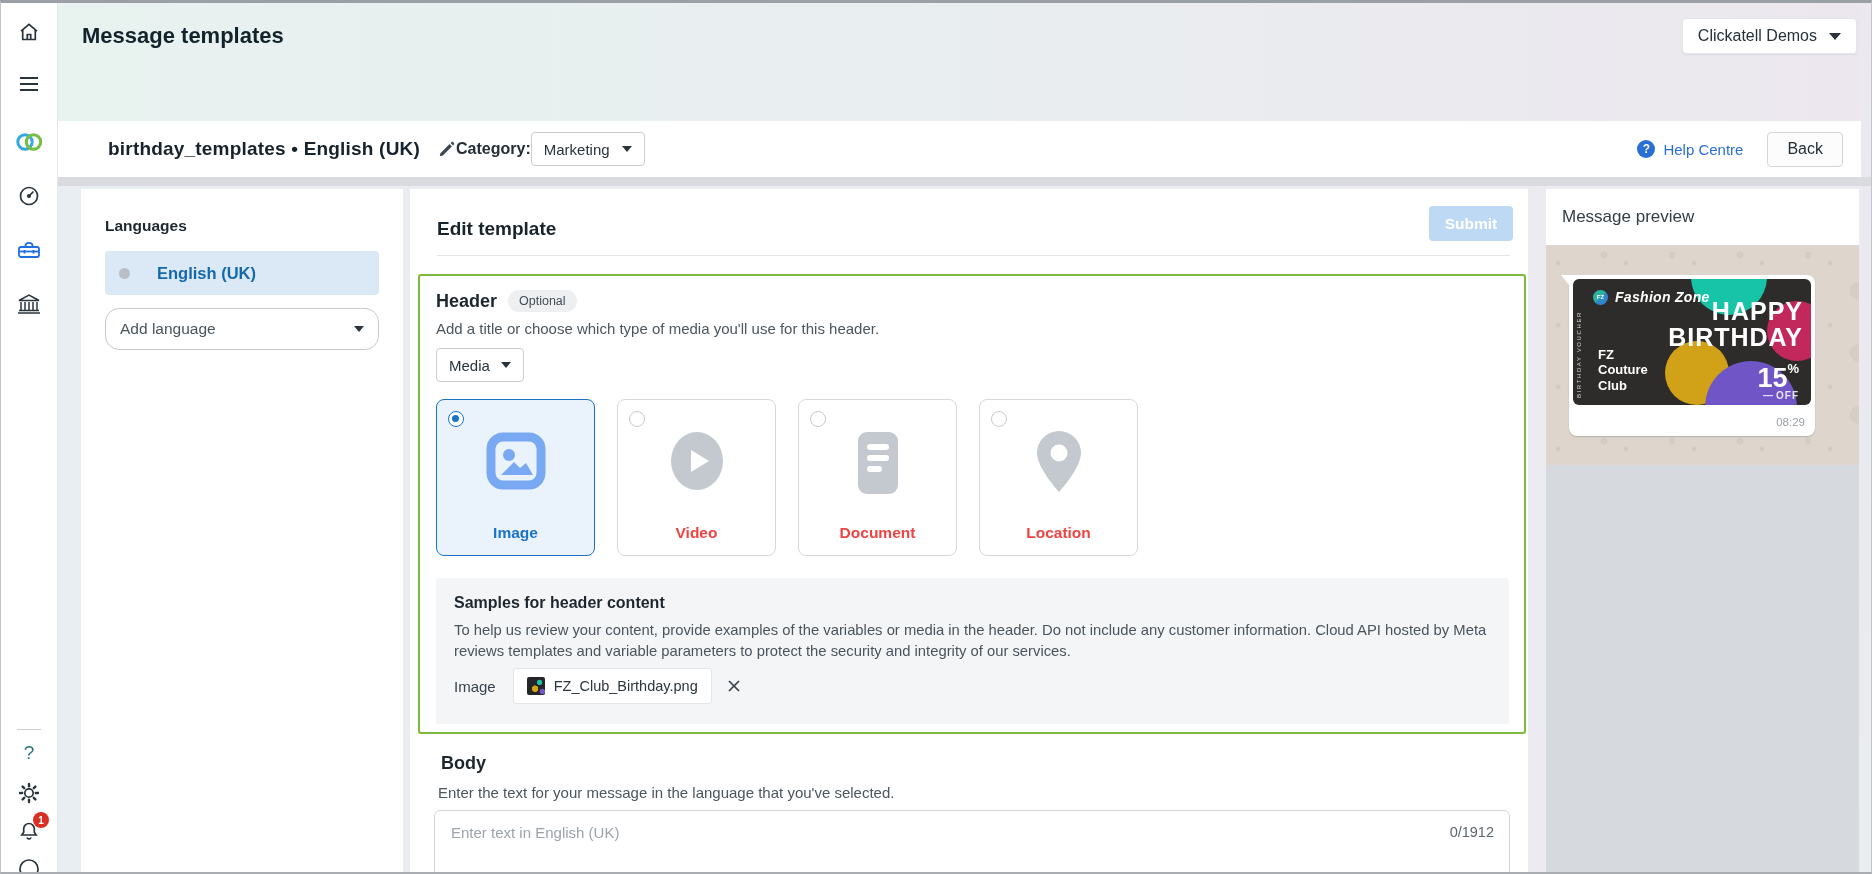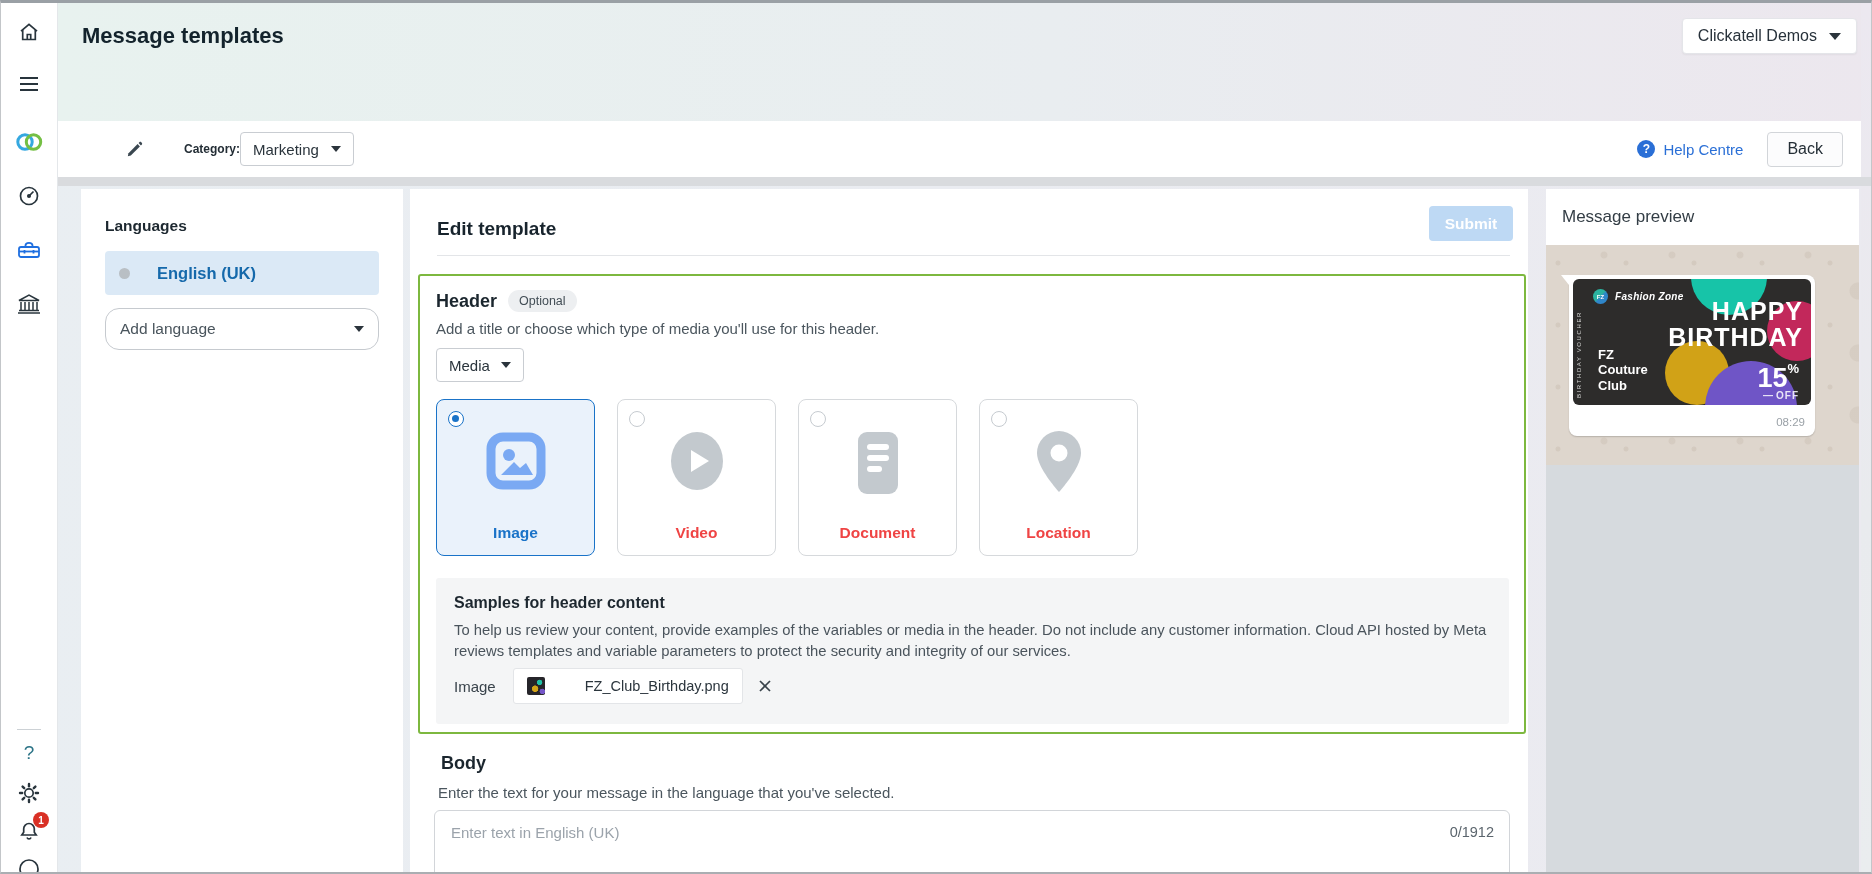--- a/index.html
+++ b/index.html
@@ -33,21 +33,21 @@
     border-radius:4px; box-shadow:0 1px 2px rgba(0,0,0,.05); display:flex; align-items:center; gap:12px;
     padding:0 15px; font-size:16px; color:#27313a; cursor:pointer; }
   .caret { width:0; height:0; border-left:6px solid transparent; border-right:6px solid transparent; border-top:7px solid #2b343c; }
   .caret.sm { border-left-width:5px; border-right-width:5px; border-top-width:6px; }
 
   
   .toolbar { position:absolute; left:57px; right:10px; top:118px; height:56px; background:#fff;
     display:flex; align-items:center; padding:0 18px 0 50px; z-index:5; }
   .tpl-name { font-size:19px; font-weight:bold; color:#17232c; letter-spacing:.2px; }
   .pencil { margin-left:18px; cursor:pointer; }
-  .cat-label { margin-left:40px; font-size:12px; font-weight:bold; color:#232d35; }
+  .cat-label { font-size:16px; font-weight:bold; color:#232d35; }
   .select-box { height:34px; border:1px solid #c9cdd2; border-radius:4px; background:#fff;
     display:flex; align-items:center; gap:12px; padding:0 12px; font-size:15px; color:#2a343c; cursor:pointer; }
   .tb-spacer { flex:1; }
   .help-centre { display:flex; align-items:center; gap:8px; color:#2a6fd6; font-size:15px; cursor:pointer; margin-right:24px; }
   .help-circ { width:18px; height:18px; border-radius:50%; background:#2a6fd6; color:#fff; font-size:12px; font-weight:bold;
     display:flex; align-items:center; justify-content:center; }
   .back-btn { height:35px; padding:0 19px; background:#fcfcfd; border:1px solid #d2d5d9; border-radius:4px;
     font-size:16px; color:#242e36; cursor:pointer; font-family:inherit; }
   .toolbar-shadow { position:absolute; left:57px; right:0; top:174px; height:9px; background:#d9dbde; z-index:4; }
 
@@ -91,21 +91,21 @@
   .samples-title { position:absolute; left:18px; top:16px; font-size:16px; font-weight:bold; color:#1d272f; }
   .samples-desc { position:absolute; left:18px; right:20px; top:42px; font-size:14.8px; line-height:1.42; color:#4a545c; }
   .file-row { position:absolute; left:18px; top:90px; display:flex; align-items:center; }
   .file-type { font-size:15px; color:#39434b; }
   .file-chip { margin-left:17px; height:36px; background:#fff; border:1px solid #e3e5e8; border-radius:3px;
     display:flex; align-items:center; gap:9px; padding:0 13px; cursor:pointer; }
   .thumb { width:18px; height:18px; border-radius:2px; background:#26252a;
     background-image:radial-gradient(circle at 70% 30%,#1fc0a5 0 2.5px,transparent 3px),
                      radial-gradient(circle at 45% 65%,#d4a417 0 3px,transparent 3.5px),
                      radial-gradient(circle at 85% 80%,#7456c8 0 2.5px,transparent 3px); }
-  .file-name { font-size:14.5px; color:#2b353d;margin-left:31px; }
+  .file-name { font-size:14.5px; color:#2b353d; }
   .remove-x { margin-left:14px; cursor:pointer; }
 
   .body-title { position:absolute; left:31px; top:564px; font-size:18px; font-weight:bold; color:#1b262e; }
   .body-desc { position:absolute; left:28px; top:595px; font-size:15px; color:#4b565e; }
   .body-input-wrap { position:absolute; left:24px; right:18px; top:621px; height:92px; border:1px solid #d2d5d9; border-radius:6px; background:#fff; }
   .body-input-wrap textarea { width:100%; height:100%; border:none; outline:none; resize:none; font-family:inherit;
     font-size:15px; color:#2a343c; padding:13px 80px 10px 16px; background:transparent; }
   .body-input-wrap textarea::placeholder { color:#9ba3ab; }
   .char-count { position:absolute; right:15px; top:13px; font-size:14.5px; color:#5b656d; }
 
@@ -124,21 +124,21 @@
     border-top:10px solid #fff; border-left:8px solid transparent; }
   .preview-img { position:absolute; left:4px; right:4px; top:4px; height:126px; background:#2d2c2b; border-radius:6px; overflow:hidden; }
   .pc { position:absolute; border-radius:50%; }
   .pc-teal { width:76px; height:76px; background:#17c4a8; left:118px; top:-40px; }
   .pc-red  { width:60px; height:60px; background:#c2285b; right:-16px; top:22px; }
   .pc-gold { width:64px; height:64px; background:#d1a217; left:92px; top:62px; }
   .pc-purple { width:92px; height:92px; background:#6f55c6; right:14px; bottom:-48px; }
   .brand-row { position:absolute; left:20px; top:10px; display:flex; align-items:center; gap:7px; z-index:3; }
   .brand-logo { width:15px; height:15px; border-radius:50%; background:linear-gradient(135deg,#2bb3a0 45%,#2f86c9 55%);
     display:flex; align-items:center; justify-content:center; color:#fff; font-size:6px; font-weight:bold; }
-  .brand-name { color:#fff; font-size:10px; font-weight:bold; font-style:italic; letter-spacing:.3px; }
+  .brand-name { color:#fff; font-size:14px; font-weight:bold; font-style:italic; letter-spacing:.3px; }
   .vert-label { position:absolute; left:3px; top:32px; bottom:6px; writing-mode:vertical-rl; transform:rotate(180deg);
     font-size:6px; letter-spacing:1.6px; color:#d8d8d6; z-index:3; text-align:center; }
   .happy-wrap { position:absolute; right:8px; top:20px; text-align:right; color:#fff; z-index:3;
     font-weight:800; line-height:1.02; letter-spacing:1px; }
   .happy-1 { font-size:25px; } .happy-2 { font-size:25px; }
   .club-label { position:absolute; left:25px; bottom:12px; color:#fff; font-size:13px; font-weight:bold;
     line-height:1.18; white-space:pre-line; z-index:3; }
   .discount { position:absolute; right:12px; bottom:4px; color:#fff; z-index:4; text-align:right; }
   .discount .big { font-size:27px; font-weight:800; }
   .discount .pct { font-size:13px; font-weight:800; vertical-align:14px; }
@@ -237,20 +237,21 @@
 
 <header class="top-band">
   <h1 class="page-title">Message templates</h1>
   <div class="account-btn">
     <span>Clickatell Demos</span>
     <span class="caret"></span>
   </div>
 </header>
 
 <div class="toolbar">
+  <span class="tpl-name">birthday_templates • English (UK)</span>
   <span class="pencil">
     <svg width="18" height="18" viewBox="0 0 18 18" fill="#3a4750">
       <path d="M2.5 13.2 11.6 4.1l2.3 2.3-9.1 9.1-3 .7z"></path>
         <path d="M12.6 3.1l1-1c.4-.4 1.1-.4 1.5 0l.8.8c.4.4.4 1.1 0 1.5l-1 1z"></path>
     </svg>
   </span>
   <span class="cat-label">Category:</span>
   <div class="select-box">
     <span>Marketing</span>
     <span class="caret sm"></span>

